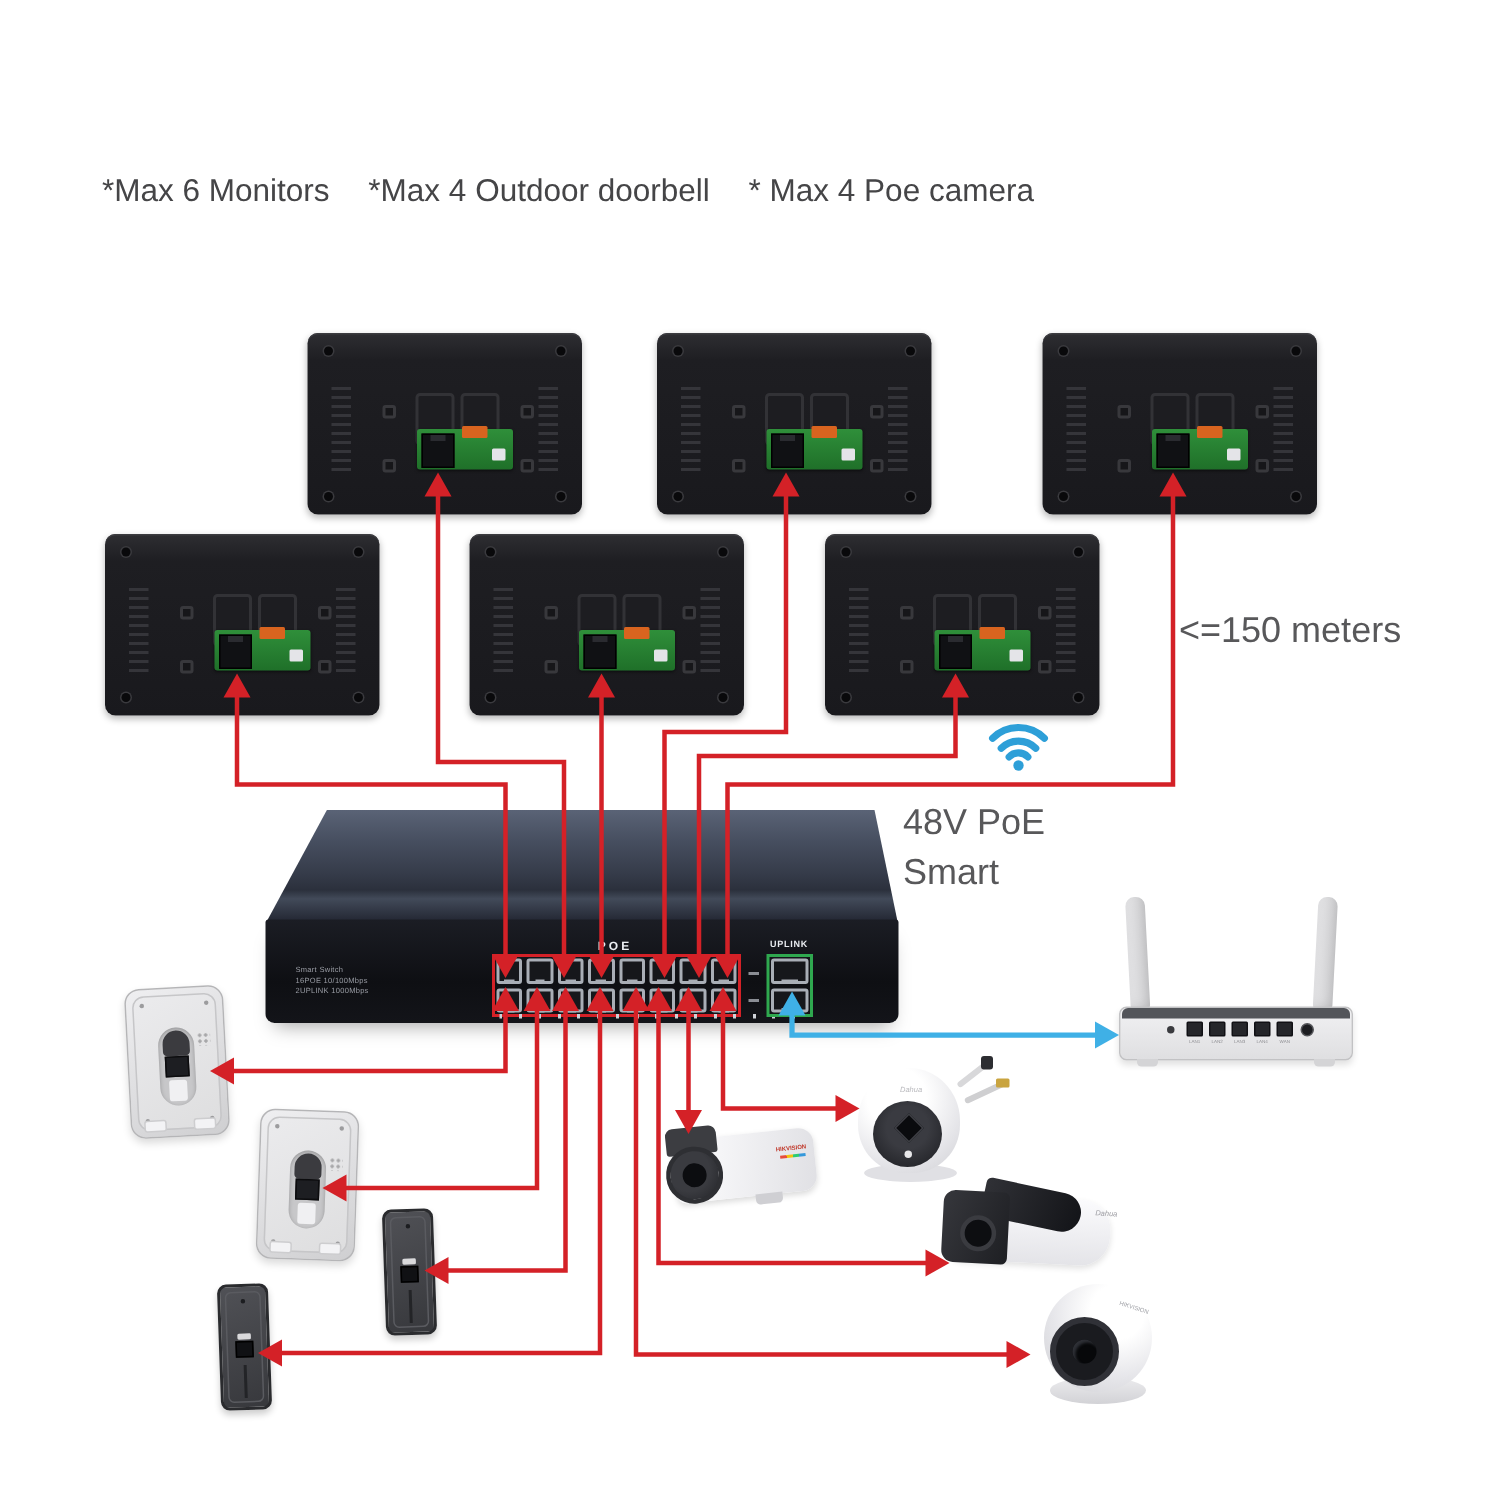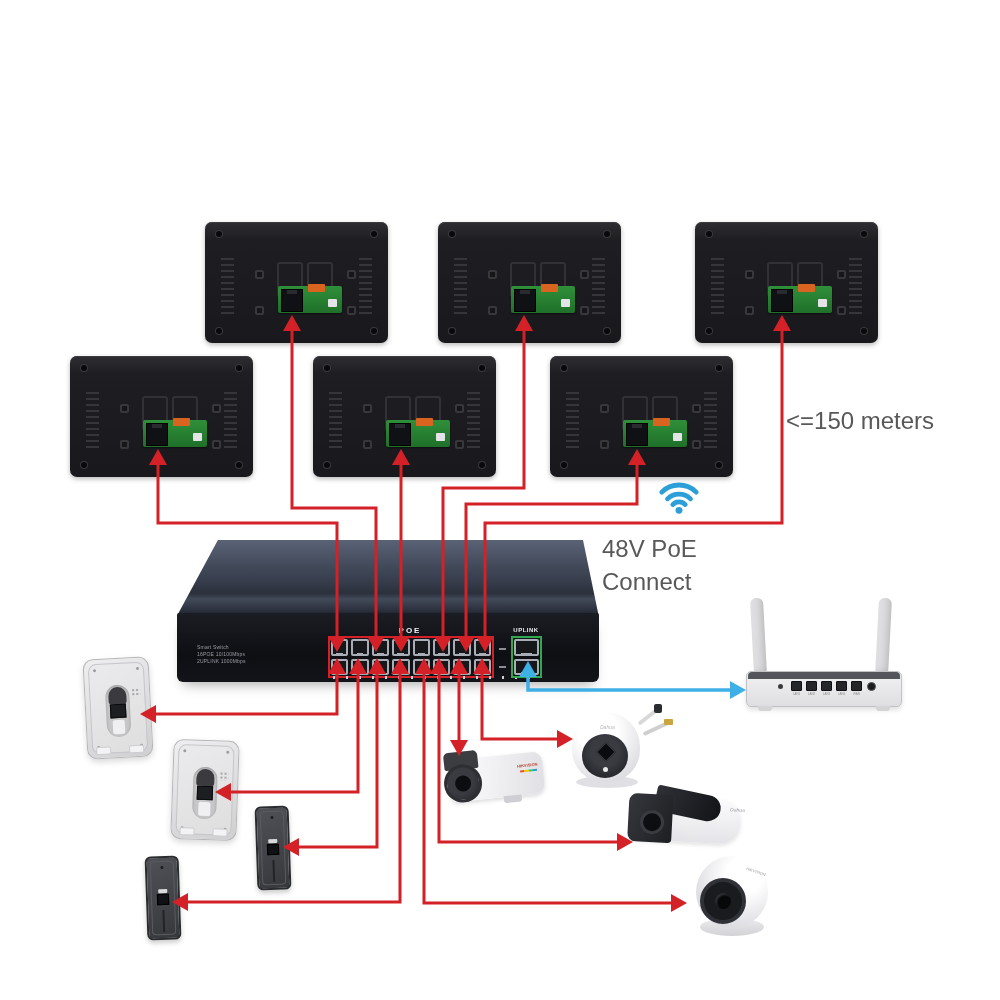--- a/index.html
+++ b/index.html
@@ -163,20 +163,25 @@
   .ah-red{fill:var(--cable-red)}
   .cable-blue{stroke:var(--cable-blue);stroke-width:3.5;fill:none}
   .ah-blue{fill:var(--cable-blue)}
   .wifi{position:absolute;left:656px;top:474px;width:46px;height:42px;color:var(--wifi-blue)}
 </style>
 </head>
 <body>
 
 <div class="canvas">
 
+  <div class="notes">
+    <span>*Max 6 Monitors</span>
+    <span>*Max 4 Outdoor doorbell</span>
+    <span>* Max 4 Poe camera</span>
+  </div>
 
   <div class="monitor m1">
   <div class="scr s1"></div>
   <div class="scr s2"></div>
   <div class="scr s3"></div>
   <div class="scr s4"></div>
   <div class="vent vl"></div>
   <div class="vent vr"></div>
   <div class="cut c1"></div>
   <div class="cut c2"></div>
@@ -289,21 +294,21 @@
   <svg class="wifi" viewBox="0 0 48 40">
     <path d="M6,17 a25.5,25.5 0 0 1 36,0" stroke="currentColor" stroke-width="5" fill="none" stroke-linecap="round"></path>
     <path d="M12,24 a17,17 0 0 1 24,0" stroke="currentColor" stroke-width="5" fill="none" stroke-linecap="round"></path>
     <path d="M17.5,30 a9,9 0 0 1 13,0" stroke="currentColor" stroke-width="5" fill="none" stroke-linecap="round"></path>
     <circle cx="24" cy="36" r="3.6" fill="currentColor"></circle>
   </svg>
 
   <div class="lbl lbl-150m">&lt;=150 meters</div>
   <div class="lbl lbl-switch">
     <div>48V PoE</div>
-    <div>Connect</div>
+    <div>Smart</div>
   </div>
 
   <div class="sw-top"></div>
   <div class="sw-front">
     <div class="sw-text">
       <div>Smart Switch</div>
       <div>16POE 10/100Mbps</div>
       <div>2UPLINK 1000Mbps</div>
     </div>
     <div class="poe-label">POE</div>

